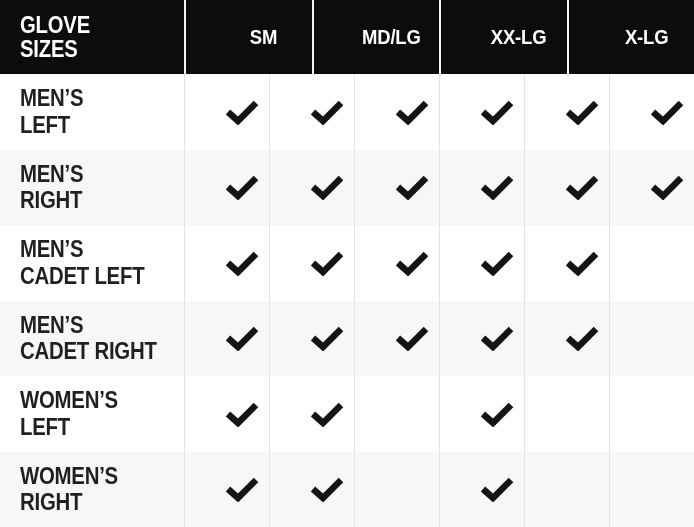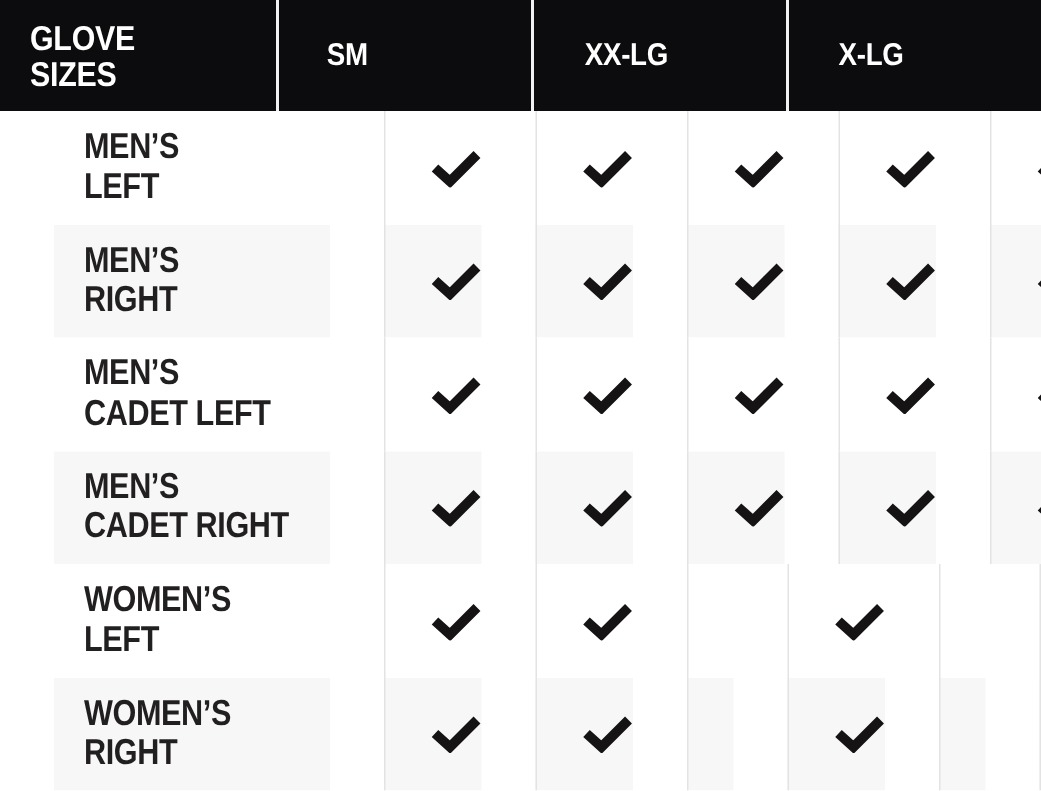--- a/index.html
+++ b/index.html
@@ -9,21 +9,21 @@
   .size-chart {
     width: 694px; height: 527px;
     display: flex; flex-direction: column;
     background: #ffffff;
   }
   .row { display: flex; flex: 1; }
   .row.header { flex: 0 0 74px; }
 
   .cell {
     flex: 1;
-    display: flex; align-items: center; 
+    display: flex; align-items: center; justify-content: center;
     position: relative;
     padding-left: 30px;
   }
   .label-cell {
     flex: 0 0 184px;
     justify-content: flex-start;
     padding-left: 20px;
   }
 
   
@@ -44,21 +44,21 @@
   .col-label {
     color: #ffffff;
     font-size: 21px;
     letter-spacing: -0.2px;
     transform: scaleX(0.88);
     transform-origin: center;
     white-space: nowrap;
   }
 
   
-  .body-row .cell { border-left: 1px solid #e3e3e3; background: #ffffff; margin-left: 36px; }
+  .body-row .cell { border-left: 1px solid #e3e3e3; background: #ffffff; }
   .body-row .label-cell { border-left: none; }
   .body-row.alt .cell { background: #f7f7f7; }
 
   .row-label {
     color: #221f20;
     font-size: 24px;
     line-height: 1.1;
     letter-spacing: -0.3px;
     white-space: pre-line;
     transform: scaleX(0.85);
@@ -81,20 +81,23 @@
 
   <div class="row header">
     <div class="cell label-cell">
       <span class="header-title">GLOVE
 SIZES</span>
     </div>
     <div class="cell">
       <span class="col-label">SM</span>
     </div>
     <div class="cell">
+      <span class="col-label">MD/LG</span>
+    </div>
+    <div class="cell">
       <span class="col-label">XX-LG</span>
     </div>
     <div class="cell">
       <span class="col-label">X-LG</span>
     </div>
   </div>
 
   <div class="row body-row">
     <div class="cell label-cell">
       <span class="row-label">MEN’S

